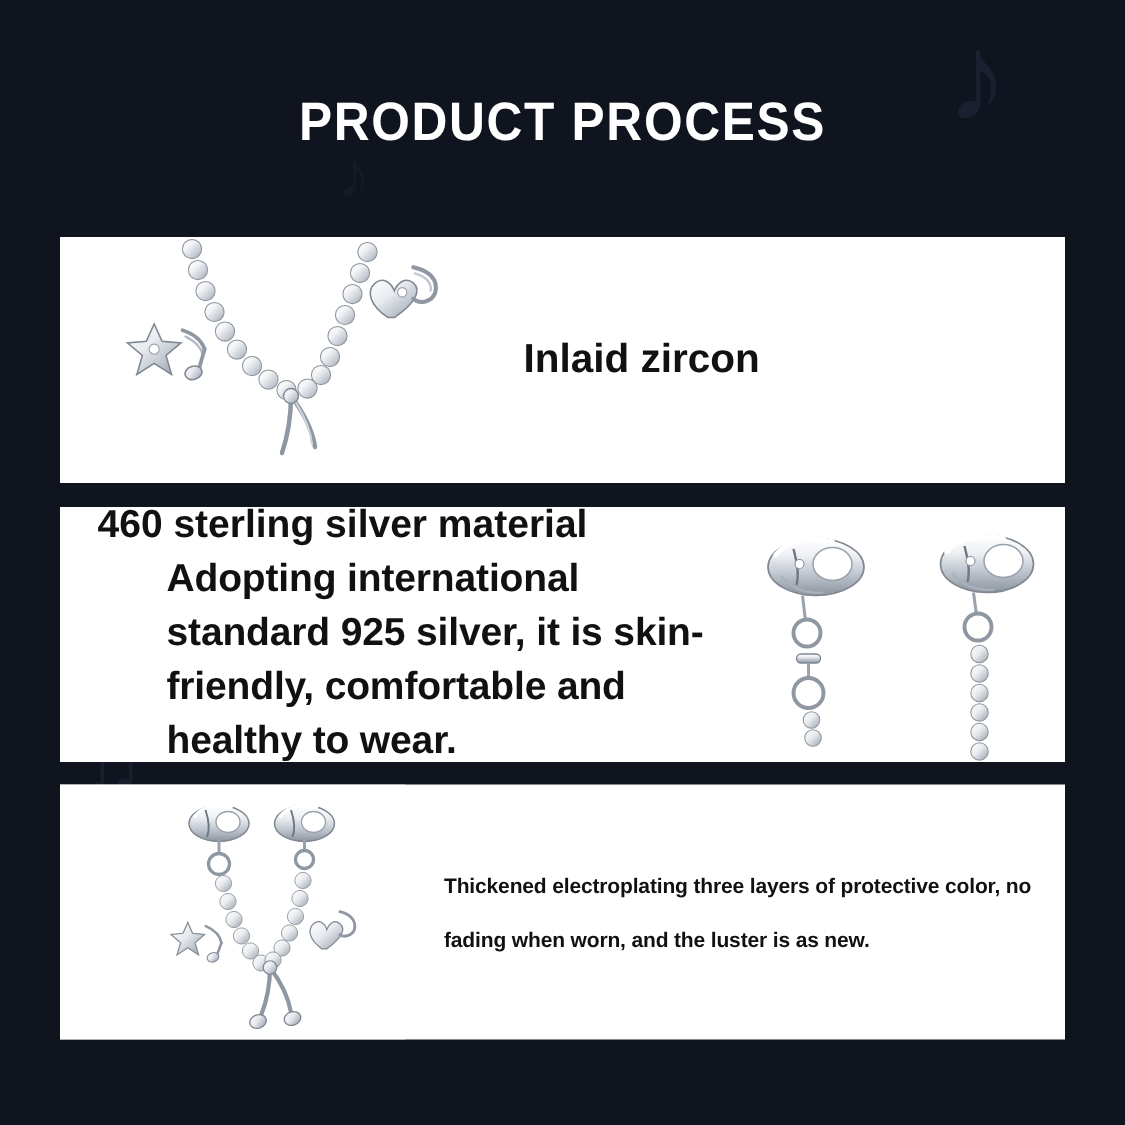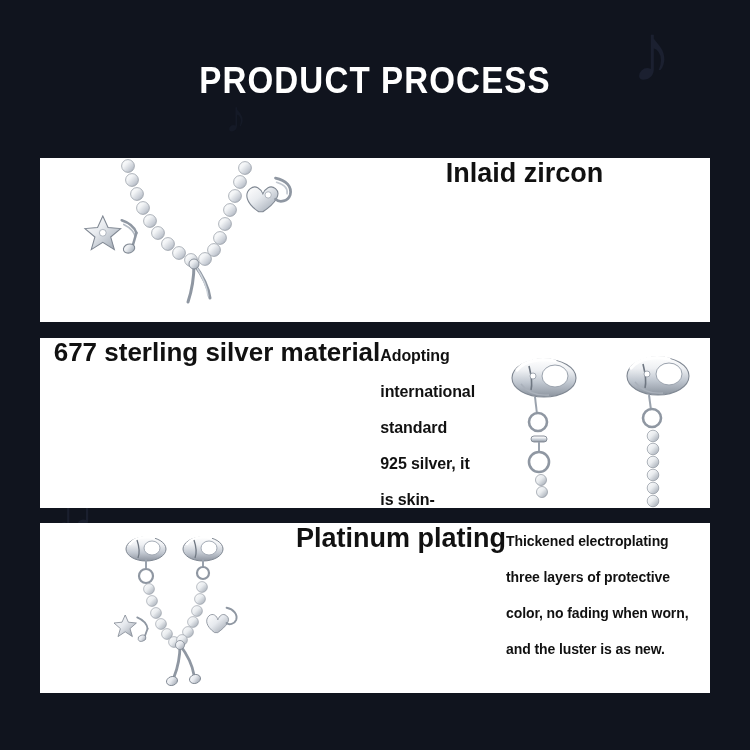--- a/index.html
+++ b/index.html
@@ -80,20 +80,21 @@
     justify-content: center;
     background: #ffffff;
   }
   #card-1 .card-media { width: 285px; }
   #card-2 .card-media { width: 225px; }
   #card-3 .card-media { width: 230px; }
 
   .card-body {
     flex: 1 1 auto;
     display: flex;
+    flex-direction: column;
     justify-content: center;
     padding: 0 10px 0 24px;
     box-sizing: border-box;
   }
   #card-2 .card-body { padding: 0 10px 0 25px; }
   #card-3 .card-body { padding: 0 10px 0 26px; }
 
   .card-heading {
     color: #111111;
     font-weight: bold;
@@ -105,21 +106,21 @@
   #card-2 .card-heading { font-size: 26px; }
 
   .card-text {
     color: #111111;
     font-size: 21px;
     font-weight: bold;
     line-height: 36px;
     margin: 0;
     letter-spacing: -0.1px;
   }
-  #card-2 .card-text { font-size: 16px; }
+  #card-2 .card-text { font-size: 26px; margin-left: 46px; }
   #card-3 .card-text { font-size: 14px; }
 
   svg { display: block; }
 </style>
 </head>
 <body>
 
 <div class="watermark" id="wm-faint-center">♪</div>
 <div class="watermark" id="wm-top-right">♪</div>
 <div class="watermark" id="wm-mid-left">♫</div>
@@ -249,21 +250,21 @@
         <circle cx="28" cy="99" r="5.8" fill="url(#bead2)" stroke="#8e959f" stroke-width="0.7"></circle>
         <circle cx="28" cy="112" r="5.8" fill="url(#bead2)" stroke="#8e959f" stroke-width="0.7"></circle>
         <circle cx="28" cy="125" r="5.8" fill="url(#bead2)" stroke="#8e959f" stroke-width="0.7"></circle>
         <circle cx="28" cy="138" r="5.8" fill="url(#bead2)" stroke="#8e959f" stroke-width="0.7"></circle>
         <circle cx="28" cy="151" r="5.8" fill="url(#bead2)" stroke="#8e959f" stroke-width="0.7"></circle>
       </g>
     </svg>
   </div>
 
   <div class="card-body">
-    <div class="card-heading">677 sterling silver material</div>
+    <div class="card-heading">460 sterling silver material</div>
     <div class="card-text">Adopting international standard 925 silver, it is skin-friendly, comfortable and healthy to wear.</div>
   </div>
 </div>
 
 <div class="card media-left" id="card-3">
 
   <div class="card-media">
     <svg width="230" height="170" viewBox="0 0 230 170" aria-hidden="true">
       <defs>
         <linearGradient id="clip3" x1="0" y1="0" x2="0" y2="1">
@@ -338,16 +339,15 @@
         <path d="M12 2 C18 10 24 20 26 32" stroke="#8f97a2" stroke-width="2.8" fill="none" stroke-linecap="round"></path>
         <path d="M12 2 C12 13 10 24 6 34" stroke="#8f97a2" stroke-width="2.8" fill="none" stroke-linecap="round"></path>
         <circle cx="12" cy="2" r="4.5" fill="url(#silv3)" stroke="#7f8792" stroke-width="0.8"></circle>
         <ellipse cx="4" cy="38" rx="5.6" ry="4.4" transform="rotate(-18 4 38)" fill="url(#silv3)" stroke="#7f8792" stroke-width="0.9"></ellipse>
         <ellipse cx="27" cy="36" rx="5.6" ry="4.4" transform="rotate(-18 27 36)" fill="url(#silv3)" stroke="#7f8792" stroke-width="0.9"></ellipse>
       </g>
     </svg>
   </div>
 
   <div class="card-body">
-    <div class="card-heading">Platinum plating</div>
     <div class="card-text">Thickened electroplating three layers of protective color, no fading when worn, and the luster is as new.</div>
   </div>
 </div>
 
 </body></html>

